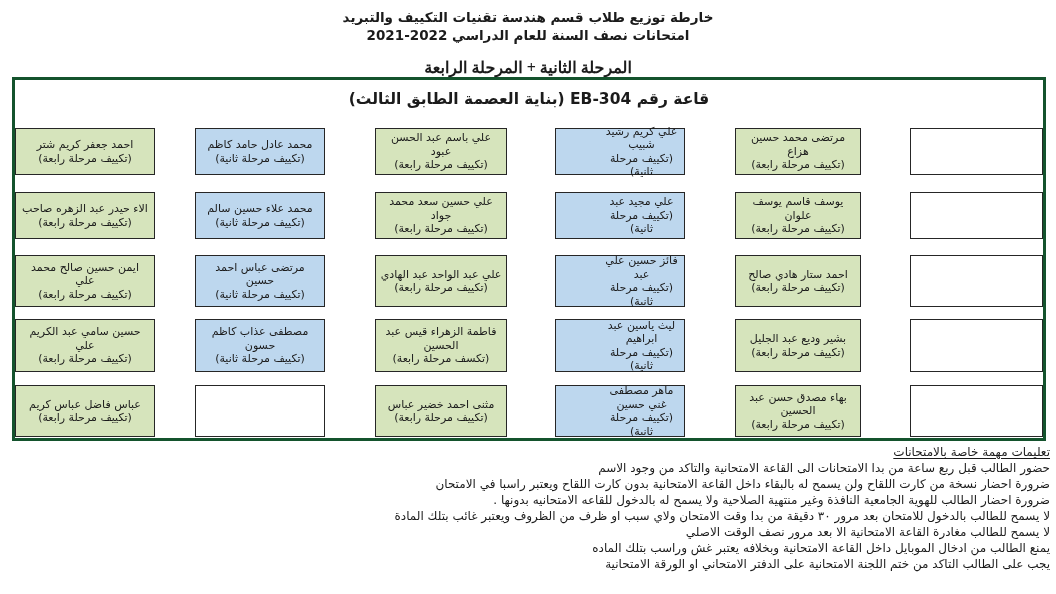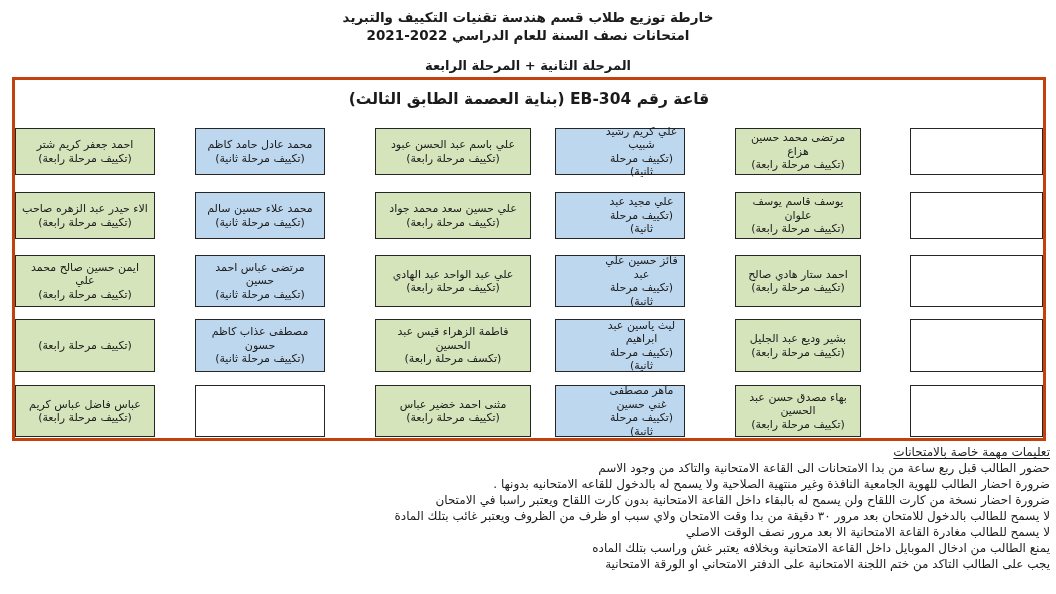--- a/index.html
+++ b/index.html
@@ -1,37 +1,37 @@
 <!DOCTYPE html>
 <html lang="ar"><head>
 <meta charset="utf-8">
 <style>
   * { margin:0; padding:0; box-sizing:border-box; }
   html,body { width:1056px; height:594px; background:#ffffff; overflow:hidden; }
   body { position:relative; font-family:"DejaVu Sans", sans-serif; color:#1b1b1b; }
 
   .header { position:absolute; top:8px; left:0; width:100%; text-align:center; direction:rtl; }
   .title1, .title2 { font-size:13.5px; font-weight:bold; line-height:18px; }
-  .stage-line { font-size:13px; font-weight:bold; margin-top:14px; }
+  .stage-line { font-size:16px; font-weight:bold; margin-top:14px;font-family:Liberation Serif, serif; }
 
   .hall-box { position:absolute; left:12px; top:77px; width:1034px; height:364px;
-              border:3px solid #c2410c; background:#fff; }
+              border:3px solid #14532d; background:#fff; }
   .hall-title { position:absolute; top:10px; left:0; width:100%; text-align:center;
                 direction:rtl; font-size:15.5px; font-weight:bold; }
 
   .cell { position:absolute; border:1px solid #262626; display:flex; flex-direction:column;
           justify-content:center; align-items:center; text-align:center; direction:rtl;
           padding:2px 4px; }
   .green { background:#d6e4bc; }
   .blue  { background:#bdd7ee; }
   .empty { background:#ffffff; }
 
   .c1 { left:0;     width:140px; }
   .c2 { left:180px; width:130px; }
-  .c3 { left:360px; width:156px; }
+  .c3 { left:360px; width:132px; }
   .c4 { left:540px; width:130px;padding-left:47px; }
   .c5 { left:720px; width:126px; }
   .c6 { left:895px; width:133px; }
 
   .r1 { top:48px;  height:47px; }
   .r2 { top:112px; height:47px; }
   .r3 { top:175px; height:52px; }
   .r4 { top:239px; height:53px; }
   .r5 { top:305px; height:52px; }
 
@@ -113,20 +113,21 @@
     <div class="nm">فائز حسين علي عبد</div>
     <div class="st">(تكييف مرحلة ثانية)</div>
   </div>
   <div class="cell green c5 r3">
     <div class="nm">احمد ستار هادي صالح</div>
     <div class="st">(تكييف مرحلة رابعة)</div>
   </div>
   <div class="cell empty c6 r3"></div>
 
   <div class="cell green c1 r4">
+    <div class="nm">حسين سامي عبد الكريم علي</div>
     <div class="st">(تكييف مرحلة رابعة)</div>
   </div>
   <div class="cell blue c2 r4">
     <div class="nm">مصطفى عذاب كاظم حسون</div>
     <div class="st">(تكييف مرحلة ثانية)</div>
   </div>
   <div class="cell green c3 r4">
     <div class="nm">فاطمة الزهراء قيس عبد الحسين</div>
     <div class="st">(تكسف مرحلة رابعة)</div>
   </div>
@@ -156,19 +157,19 @@
   <div class="cell green c5 r5">
     <div class="nm">بهاء مصدق حسن عبد الحسين</div>
     <div class="st">(تكييف مرحلة رابعة)</div>
   </div>
   <div class="cell empty c6 r5"></div>
 </div>
 
 <div class="instructions">
   <div class="heading">تعليمات مهمة خاصة بالامتحانات</div>
   <div>حضور الطالب قبل ربع ساعة من بدا الامتحانات الى القاعة الامتحانية والتاكد من وجود الاسم</div>
+  <div>ضرورة احضار نسخة من كارت اللقاح ولن يسمح له بالبقاء داخل القاعة الامتحانية بدون كارت اللقاح ويعتبر راسبا في الامتحان</div>
   <div>ضرورة احضار الطالب للهوية الجامعية النافذة وغير منتهية الصلاحية ولا يسمح له بالدخول للقاعه الامتحانيه بدونها .</div>
-  <div>ضرورة احضار نسخة من كارت اللقاح ولن يسمح له بالبقاء داخل القاعة الامتحانية بدون كارت اللقاح ويعتبر راسبا في الامتحان</div>
   <div>لا يسمح للطالب بالدخول للامتحان بعد مرور ٣٠ دقيقة من بدا وقت الامتحان ولاي سبب او ظرف من الظروف ويعتبر غائب بتلك المادة</div>
   <div>لا يسمح للطالب مغادرة القاعة الامتحانية الا بعد مرور نصف الوقت الاصلي</div>
   <div>يمنع الطالب من ادخال الموبايل داخل القاعة الامتحانية وبخلافه يعتبر غش وراسب بتلك الماده</div>
   <div>يجب على الطالب التاكد من ختم اللجنة الامتحانية على الدفتر الامتحاني او الورقة الامتحانية</div>
 </div>
 
 </body></html>

